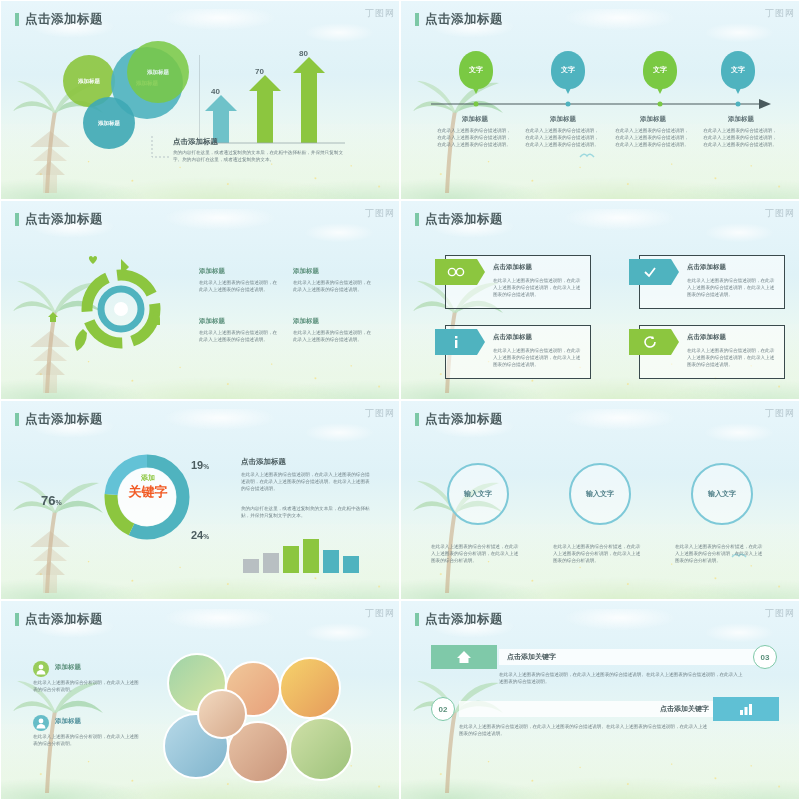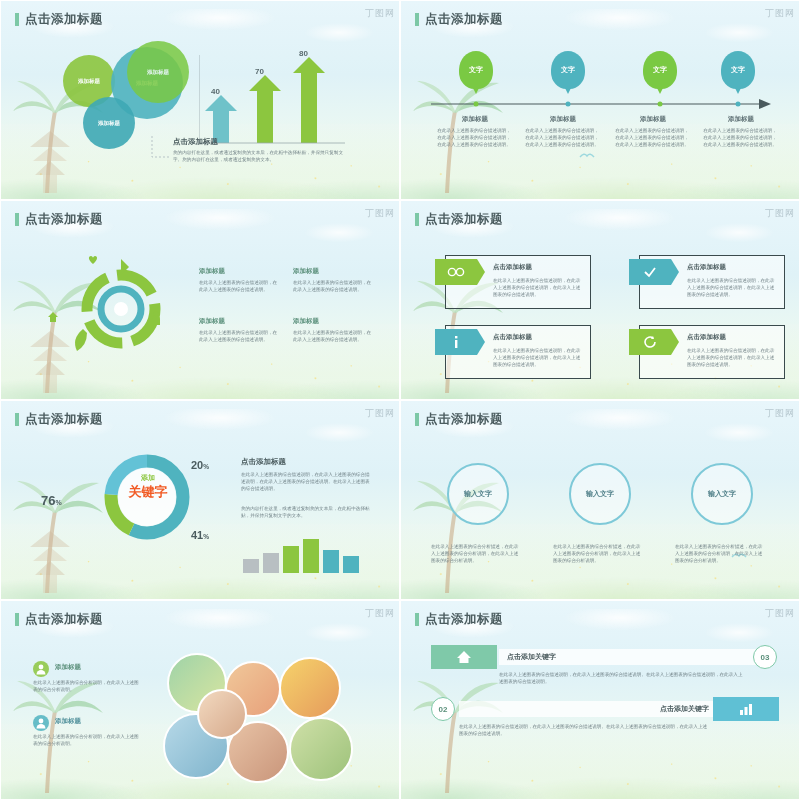--- a/index.html
+++ b/index.html
@@ -313,22 +313,22 @@
     <svg style="position:absolute;left:96px;top:46px;width:100px;height:100px" viewBox="0 0 100 100">
       <circle cx="50" cy="50" r="36" fill="none" stroke="#4fb3bf" stroke-width="13" stroke-dasharray="129 97" transform="rotate(-90 50 50)"></circle>
       <circle cx="50" cy="50" r="36" fill="none" stroke="#8cc63f" stroke-width="13" stroke-dasharray="43 183" stroke-dashoffset="-129" transform="rotate(-90 50 50)"></circle>
       <circle cx="50" cy="50" r="36" fill="none" stroke="#63c2d6" stroke-width="13" stroke-dasharray="54 172" stroke-dashoffset="-172" transform="rotate(-90 50 50)"></circle>
       <circle cx="50" cy="50" r="29" fill="rgba(255,255,255,.82)"></circle>
     </svg>
     <div style="position:absolute;left:126px;top:72px;width:42px;text-align:center;font-size:7px;color:#8cc63f;font-weight:bold">添加</div>
     <div style="position:absolute;left:118px;top:82px;width:58px;text-align:center;font-size:13px;color:#f15a24;font-weight:bold">关键字</div>
 
     <div style="position:absolute;left:40px;top:92px;font-size:13px;color:#4b5c5f;font-weight:bold"><span>76</span><span style="font-size:7px">%</span></div>
-    <div style="position:absolute;left:190px;top:58px;font-size:11px;color:#4b5c5f;font-weight:bold"><span>20</span><span style="font-size:6.5px">%</span></div>
-    <div style="position:absolute;left:190px;top:128px;font-size:11px;color:#4b5c5f;font-weight:bold"><span>41</span><span style="font-size:6.5px">%</span></div>
+    <div style="position:absolute;left:190px;top:58px;font-size:11px;color:#4b5c5f;font-weight:bold"><span>19</span><span style="font-size:6.5px">%</span></div>
+    <div style="position:absolute;left:190px;top:128px;font-size:11px;color:#4b5c5f;font-weight:bold"><span>24</span><span style="font-size:6.5px">%</span></div>
 
     <div class="lbl" style="position:absolute;left:240px;top:56px;font-size:7.5px;color:#4b5c5f">点击添加标题</div>
     <div class="p" style="position:absolute;left:240px;top:70px;width:132px">在此录入上述图表的综合描述说明，在此录入上述图表的综合描述说明，在此录入上述图表的综合描述说明。在此录入上述图表的综合描述说明。</div>
     <div class="p" style="position:absolute;left:240px;top:104px;width:132px">您的内容打在这里，或者通过复制您的文本后，在此框中选择粘贴，并保持只复制文字的文本。</div>
 
     <svg style="position:absolute;left:240px;top:136px;width:130px;height:36px" viewBox="0 0 130 36">
       <rect x="2" y="22" width="16" height="14" fill="#b8bfc2"></rect>
       <rect x="22" y="16" width="16" height="20" fill="#b8bfc2"></rect>
       <rect x="42" y="9" width="16" height="27" fill="#8cc63f"></rect>
       <rect x="62" y="2" width="16" height="34" fill="#8cc63f"></rect>

